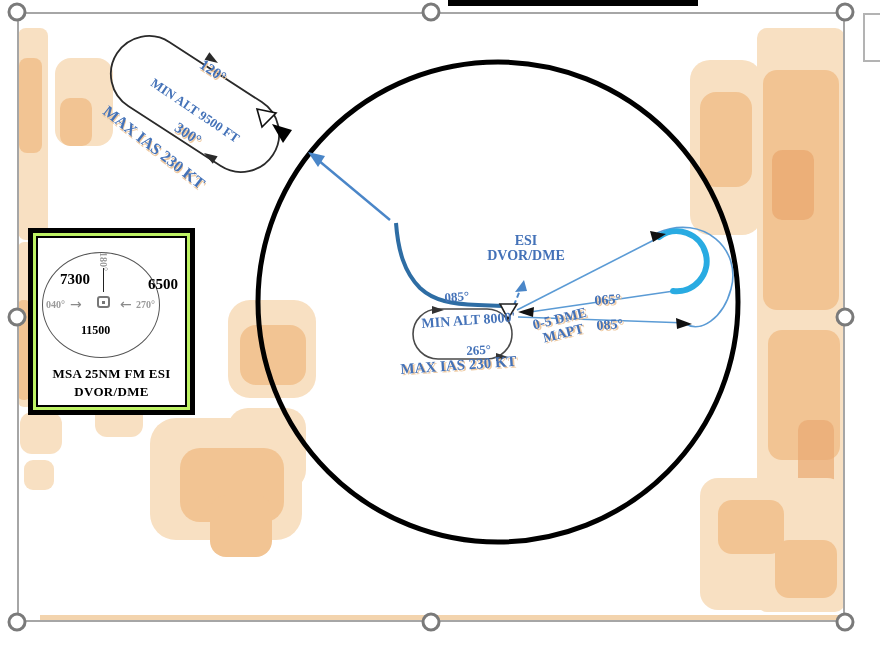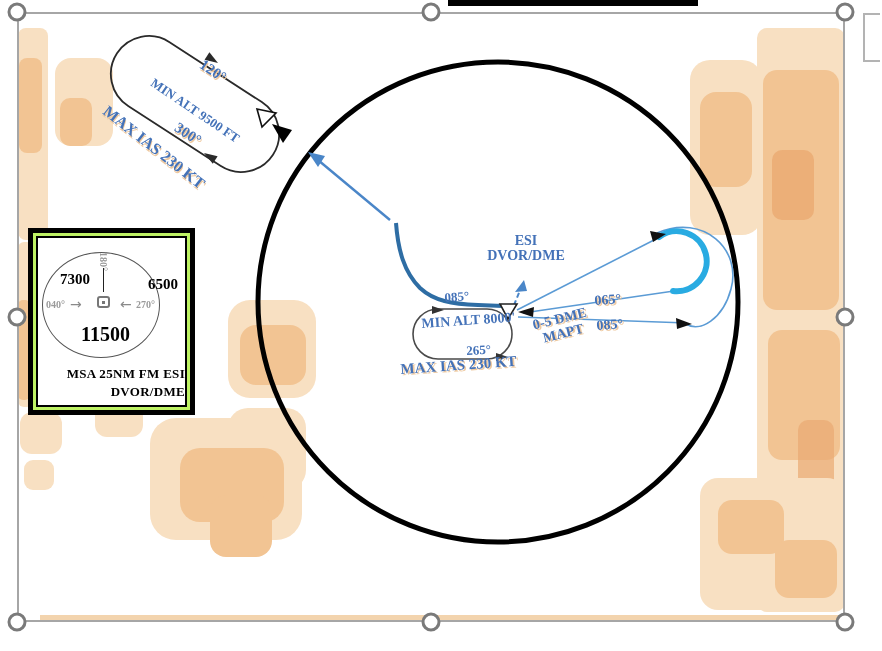--- a/index.html
+++ b/index.html
@@ -25,21 +25,21 @@
              background:#fff;box-sizing:border-box;}
   .msa-inner *{position:absolute;}
   .msa-circle{left:4px;top:14px;width:118px;height:106px;border:1.5px solid #555;
               border-radius:50%;box-sizing:border-box;}
   .msa-num{color:#000;font-weight:bold;font-size:15px;}
   .msa-brg{color:#9a9a9a;font-size:10px;font-weight:bold;}
   .msa-arrow{color:#8a8a8a;font-size:14px;line-height:10px;font-family:"DejaVu Sans",sans-serif;}
   .msa-div{left:65px;top:30px;height:24px;width:0;border-left:1.5px solid #222;}
   .msa-sym{left:59px;top:58px;width:13px;height:12px;border:2px solid #777;border-radius:3px;box-sizing:border-box;}
   .msa-sym::after{content:"";position:absolute;left:3px;top:2.5px;width:3px;height:3px;background:#777;}
-  .msa-cap{left:0;width:100%;text-align:right;color:#000;font-size:13px;font-weight:600;letter-spacing:.3px;}
+  .msa-cap{left:0;width:100%;text-align:center;color:#000;font-size:13px;font-weight:600;letter-spacing:.3px;}
   svg{position:absolute;left:0;top:0;}
 </style>
 </head>
 <body>
 
 <div id="stage">
 
   <svg width="882" height="651" viewBox="0 0 882 651">
 
     <g>
@@ -139,21 +139,21 @@
       <div class="msa-circle"></div>
       <span class="msa-brg" style="left:56px;top:18px;transform:rotate(90deg);">180°</span>
       <span class="msa-num" style="left:22px;top:33px;">7300</span>
       <span class="msa-div"></span>
       <span class="msa-num" style="left:74px;top:38px;margin-left:36px;">6500</span>
       <span class="msa-brg" style="left:8px;top:61px;">040°</span>
       <span class="msa-arrow" style="left:32px;top:61px;">→</span>
       <span class="msa-sym"></span>
       <span class="msa-arrow" style="left:82px;top:61px;">←</span>
       <span class="msa-brg" style="left:98px;top:61px;">270°</span>
-      <span class="msa-num" style="left:43px;top:85px;font-size:20px;">11500</span>
+      <span class="msa-num" style="left:43px;top:85px;font-size:12px;">11500</span>
       <span class="msa-cap" style="top:128px;">MSA 25NM FM ESI</span>
       <span class="msa-cap" style="top:146px;">DVOR/DME</span>
     </div>
   </div>
 
   <div class="sel-border"></div>
   <div class="handle" style="left:17px;top:12px;"></div>
   <div class="handle" style="left:431px;top:12px;"></div>
   <div class="handle" style="left:845px;top:12px;"></div>
   <div class="handle" style="left:17px;top:317px;"></div>

